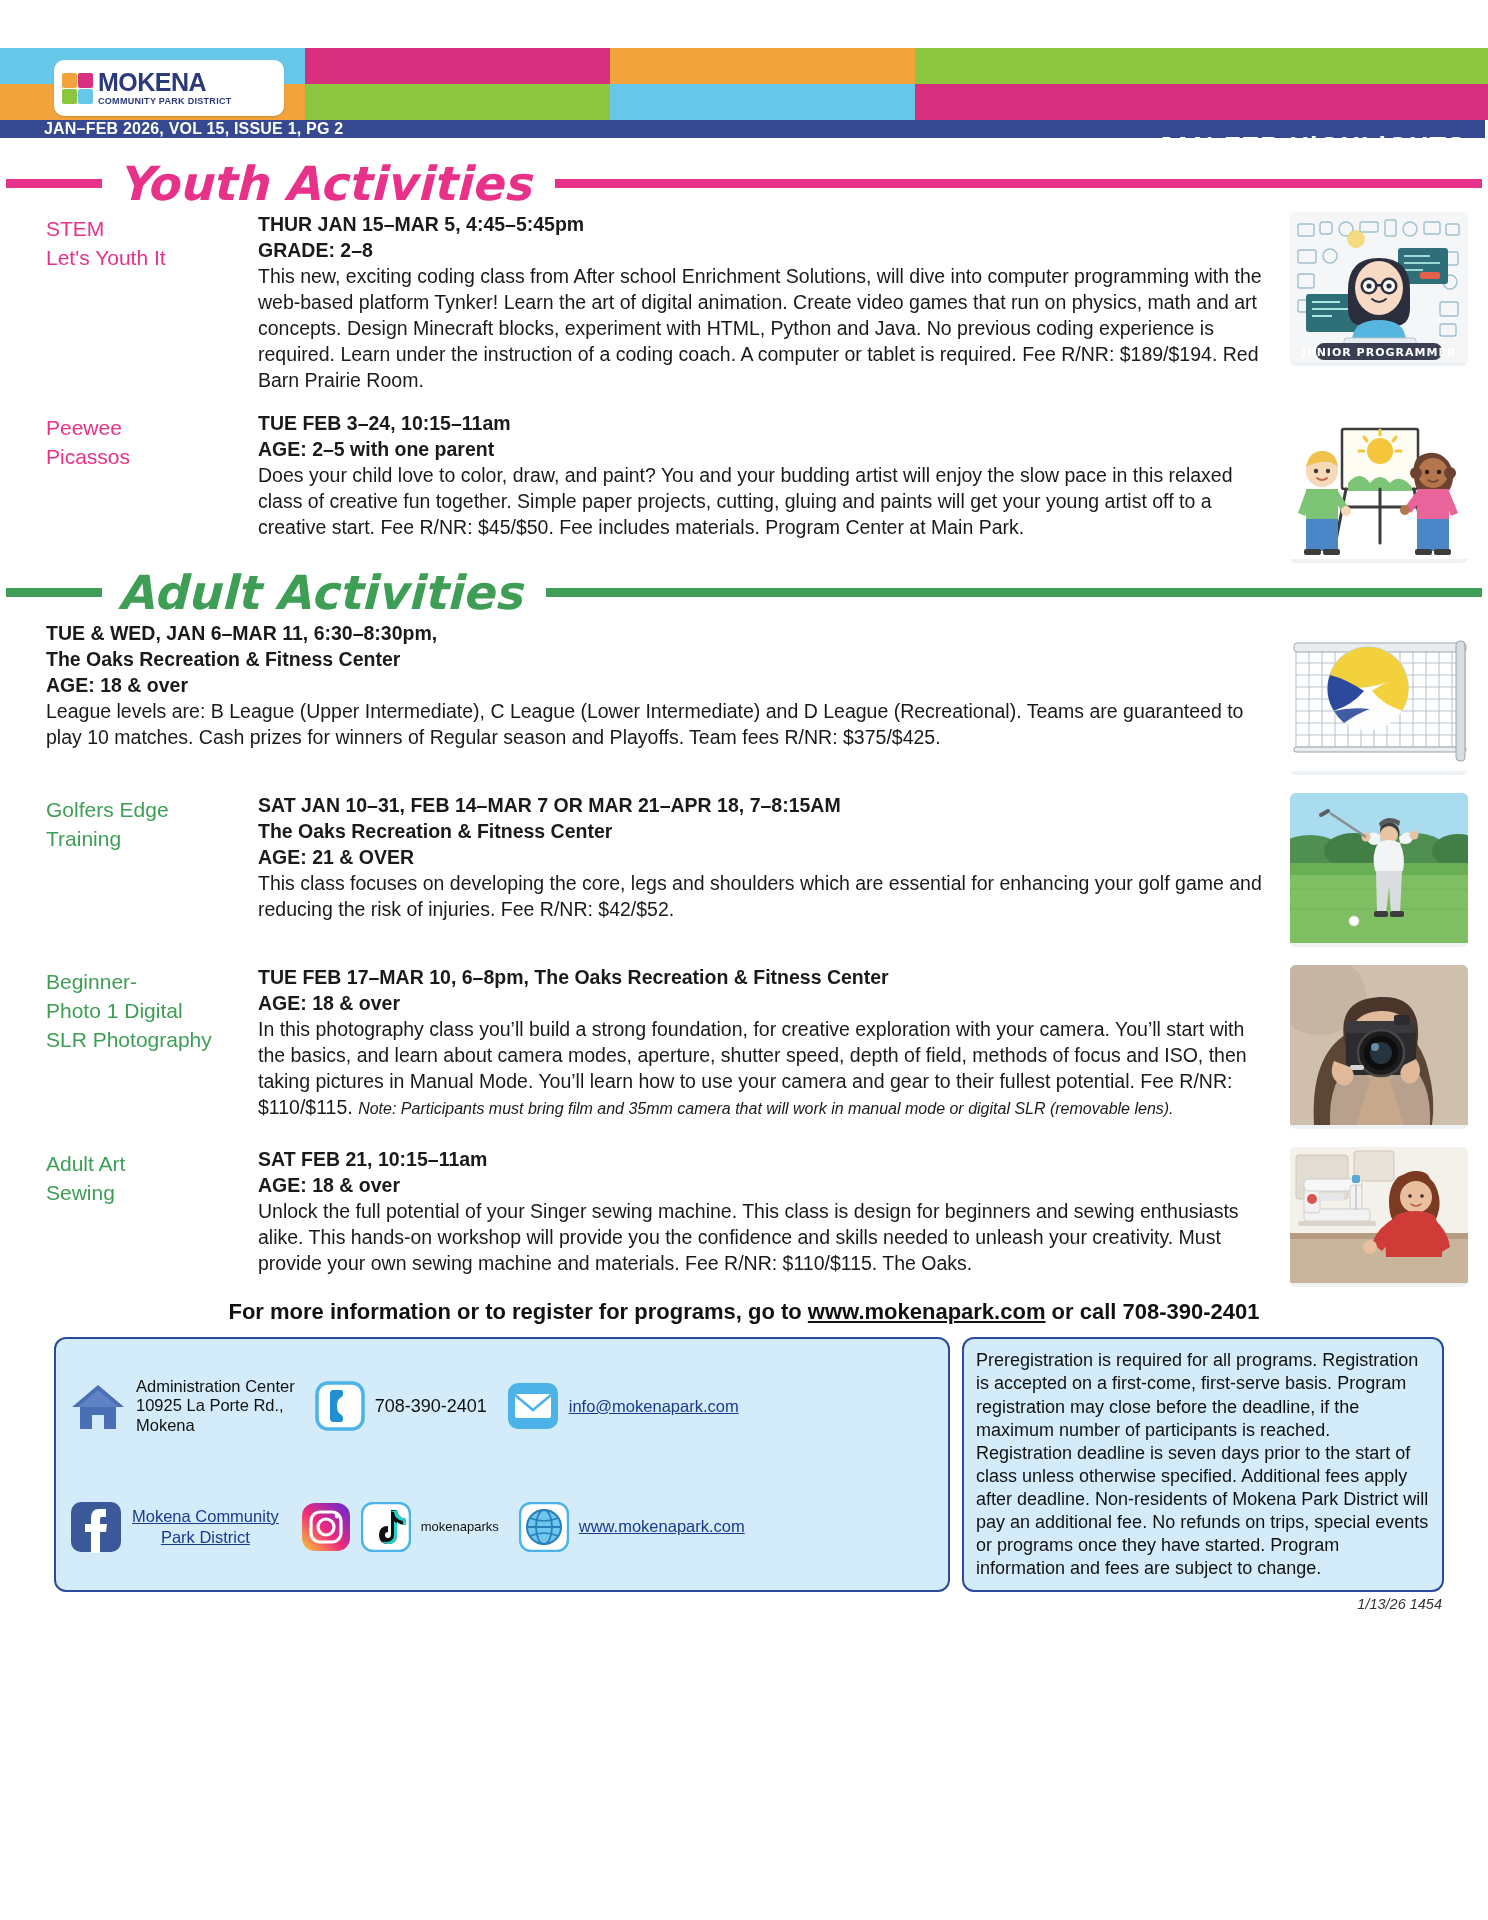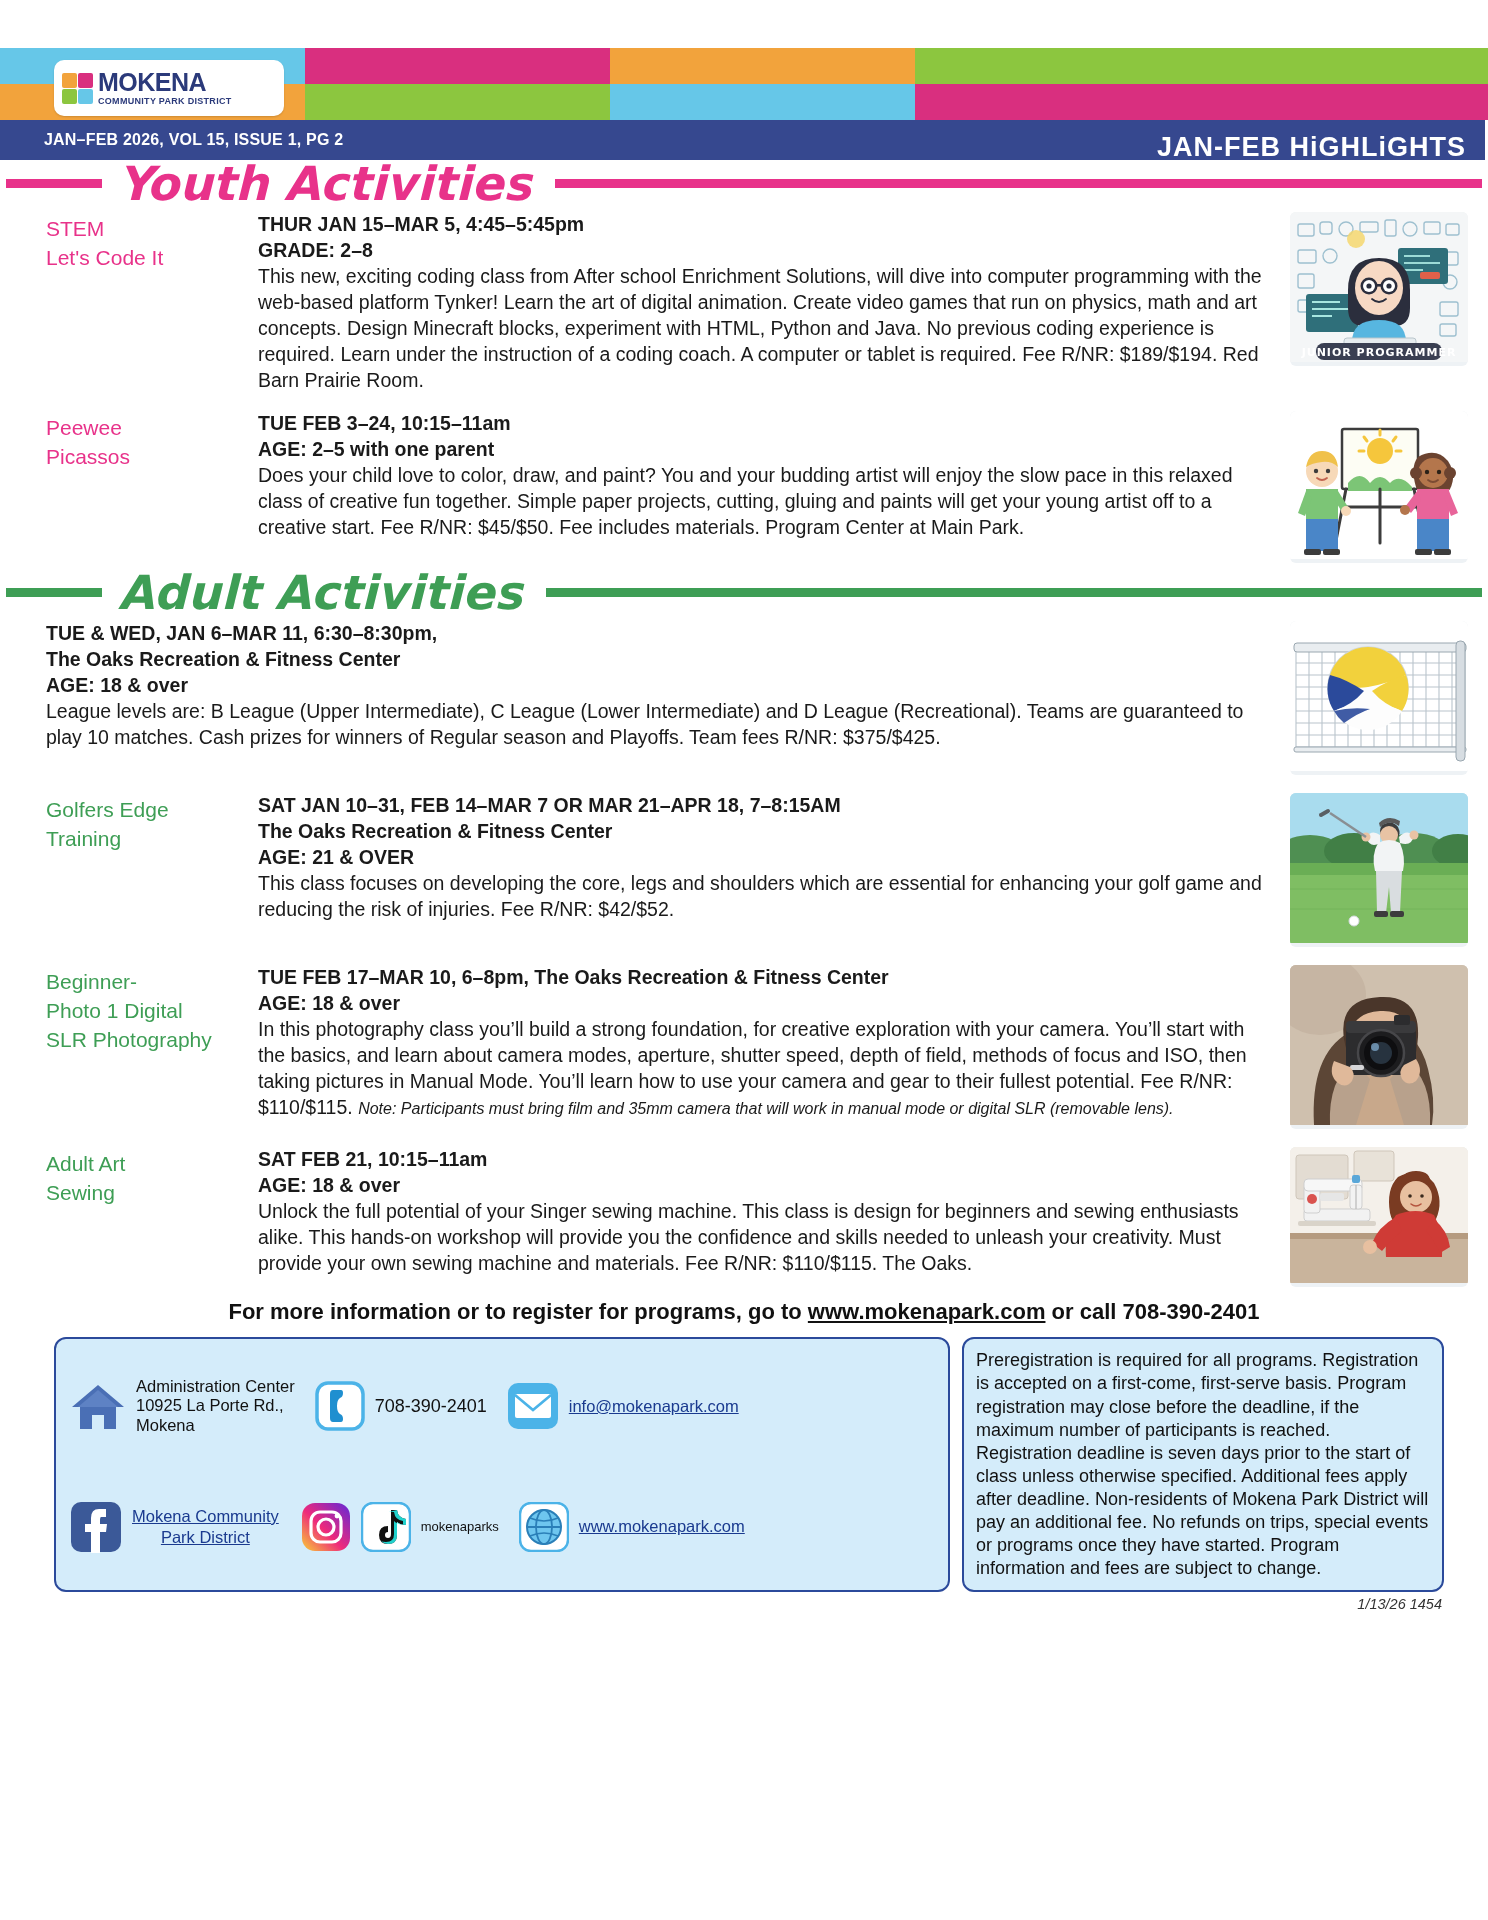--- a/index.html
+++ b/index.html
@@ -51,21 +51,21 @@
     right: 22px; top: 84px;
     font-size: 27px; font-weight: bold; color: #ffffff;
     letter-spacing: 1px;
     z-index: 6;
     font-family: "Liberation Sans", sans-serif;
   }
 
   
   .issue-bar {
     position: absolute;
-    top: 120px; left: 0; right: 3px; height: 40px;
+    top: 120px; left: 0; right: 3px; height: 18px;
     background: #36488f;
     display: flex; align-items: center;
   }
   .issue-text {
     color: #fff; font-size: 16px; font-weight: bold;
     padding-left: 44px; letter-spacing: 0.2px;
   }
 
   
   .section-title {
@@ -240,21 +240,21 @@
 
 <div class="content" id="content">
     <div class="section-title">
     <div class="rule left rule-pink"></div>
     <div class="sect-word sect-youth">Youth Activities</div>
     <div class="rule right rule-pink"></div>
   </div>
     <div class="activity">
     <div class="act-name name-pink">
         <div>STEM</div>
-        <div>Let's Code It</div>
+        <div>Let's Youth It</div>
       </div>
     <div class="act-body">
       <div class="act-head">
           <div>THUR JAN 15–MAR 5, 4:45–5:45pm</div>
           <div>GRADE: 2–8</div>
         </div>
       <div class="act-desc">This new, exciting coding class from After school Enrichment Solutions, will dive into computer programming with the web-based platform Tynker! Learn the art of digital animation. Create video games that run on physics, math and art concepts. Design Minecraft blocks, experiment with HTML, Python and Java. No previous coding experience is required. Learn under the instruction of a coding coach. A computer or tablet is required. Fee R/NR: $189/$194. Red Barn Prairie Room.</div>
     </div>
     <div class="act-img">
       <div class="thumb">

